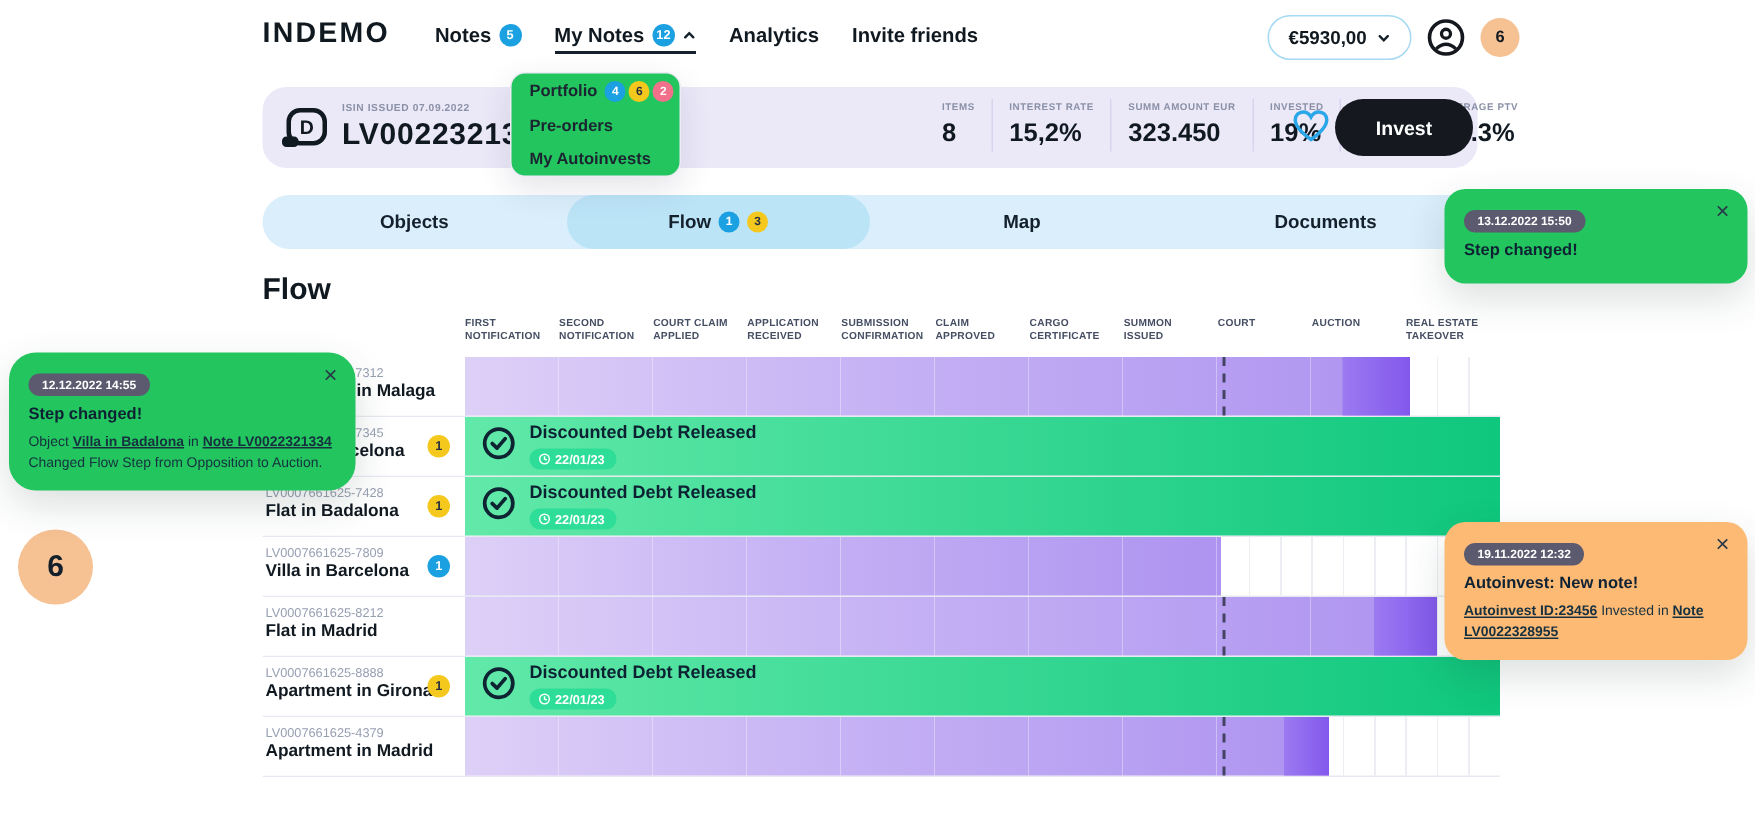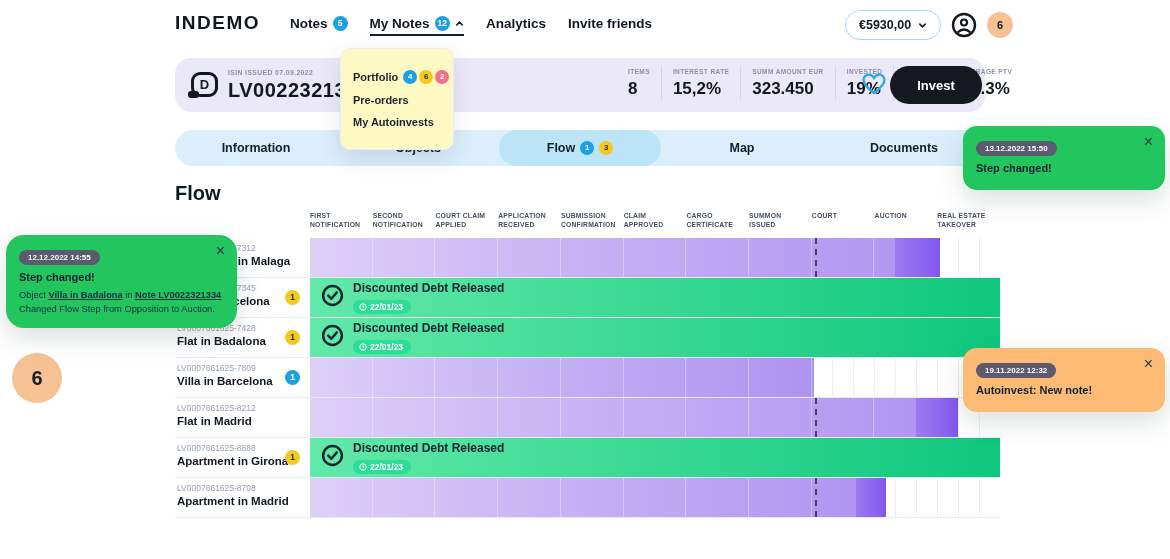--- a/index.html
+++ b/index.html
@@ -21,23 +21,23 @@
   .nav-item { display:flex; align-items:center; gap:5px; font-size:13.5px; font-weight:bold; cursor:pointer; }
   .nav-item.active { border-bottom:2px solid #14202b; padding-bottom:3px; margin-bottom:-5px; }
   .chev { width:9px; height:9px; display:inline-block; }
   .right-cluster { position:absolute; left:845px; top:10px; display:flex; align-items:center; gap:10px; z-index:20; }
   .wallet { display:flex; align-items:center; gap:7px; border:1.5px solid #a6d9f4; border-radius:17px;
             padding:7px 13px; font-size:12.5px; font-weight:bold; background:#fff; cursor:pointer; }
   .notif-count { width:26px; height:26px; border-radius:50%; background:#f6c193; display:flex;
                  align-items:center; justify-content:center; font-size:11px; font-weight:bold; }
 
   
-  .dropdown { position:absolute; left:340px; top:48px; width:114px; background:#fef9c3;
+  .dropdown { position:absolute; left:340px; top:48px; width:114px; background:#22c55e;
               border:1px solid #eeebf7; border-radius:10px; box-shadow:0 8px 22px rgba(40,40,80,.12);
-              padding:16px 0; z-index:40; }
+              padding:0 0; z-index:40; }
   .dd-item { display:flex; align-items:center; gap:5px; padding:5px 12px; font-size:11px;
              font-weight:bold; color:#1b2430; cursor:pointer; }
   .dd-item .bdg { min-width:14px; height:14px; font-size:8px; }
   .dd-item .bdg + .bdg { margin-left:-3px; }
 
   
   .note-card { position:absolute; left:175px; top:58px; width:810px; height:54px;
                background:#ebe8f8; border-radius:16px; z-index:10; }
   .d-icon { position:absolute; left:16px; top:14px; width:27px; height:25px;
             border:3px solid #101820; border-radius:9px; display:flex; align-items:center;
@@ -205,23 +205,20 @@
     <div class="dd-item">
       <span>Pre-orders</span>
     </div>
     <div class="dd-item">
       <span>My Autoinvests</span>
     </div>
   </div>
 
 <div class="tabbar">
     <div class="tab">
-      <span>Information</span>
-    </div>
-    <div class="tab">
       <span>Objects</span>
     </div>
     <div class="tab active">
       <span>Flow</span>
       <span class="bdg blue">1</span>
       <span class="bdg yellow">3</span>
     </div>
     <div class="tab">
       <span>Map</span>
     </div>
@@ -346,33 +343,33 @@
                   <circle cx="5" cy="5" r="4" fill="none" stroke="#fff" stroke-width="1.2"></circle>
                   <polyline points="5,2.8 5,5 6.8,6" fill="none" stroke="#fff" stroke-width="1.2"></polyline>
                 </svg>
                 <span>22/01/23</span>
               </span></div>
           </div>
         </div>
       </div>
       <div class="frow">
         <div class="frow-label">
-          <div class="frow-id">LV0007661625-8708</div>
+          <div class="frow-id">LV0007661625-4379</div>
           <div class="frow-name">Apartment in Madrid</div>
         </div>
         <div class="frow-grid">
           <div class="bar" style="width: 576px;">
             <div class="colsep"></div>
             <div class="cap" style="left: 546px; width: 30px;"></div>
             <div class="dash" style="left: 505px;"></div>
           </div>
         </div>
       </div>
     </div>
 </div>
 
 <div id="toast-holder">
     <div class="toast success t-tr"><div class="toast-ts">13.12.2022 15:50</div><div class="toast-close">×</div><div class="toast-title">Step changed!</div></div>
     <div class="toast success t-left"><div class="toast-ts">12.12.2022 14:55</div><div class="toast-close">×</div><div class="toast-title">Step changed!</div><div class="toast-body"><span>Object </span><span class="lnk">Villa in Badalona</span><span> in </span><span class="lnk">Note LV0022321334</span><span> Changed Flow Step from Opposition to Auction.</span></div></div>
-    <div class="toast info t-blue"><div class="toast-ts">19.11.2022 12:32</div><div class="toast-close">×</div><div class="toast-title">Autoinvest: New note!</div></div>
+    <div class="toast info t-blue"><div class="toast-ts">19.11.2022 12:32</div><div class="toast-close">×</div><div class="toast-title">Autoinvest: New note!</div><div class="toast-body"><span class="lnk">Autoinvest ID:23456</span><span> Invested in </span><span class="lnk">Note LV0022328955</span></div></div>
   </div>
 
 <div class="fab6">6</div>
 
 </body></html>

